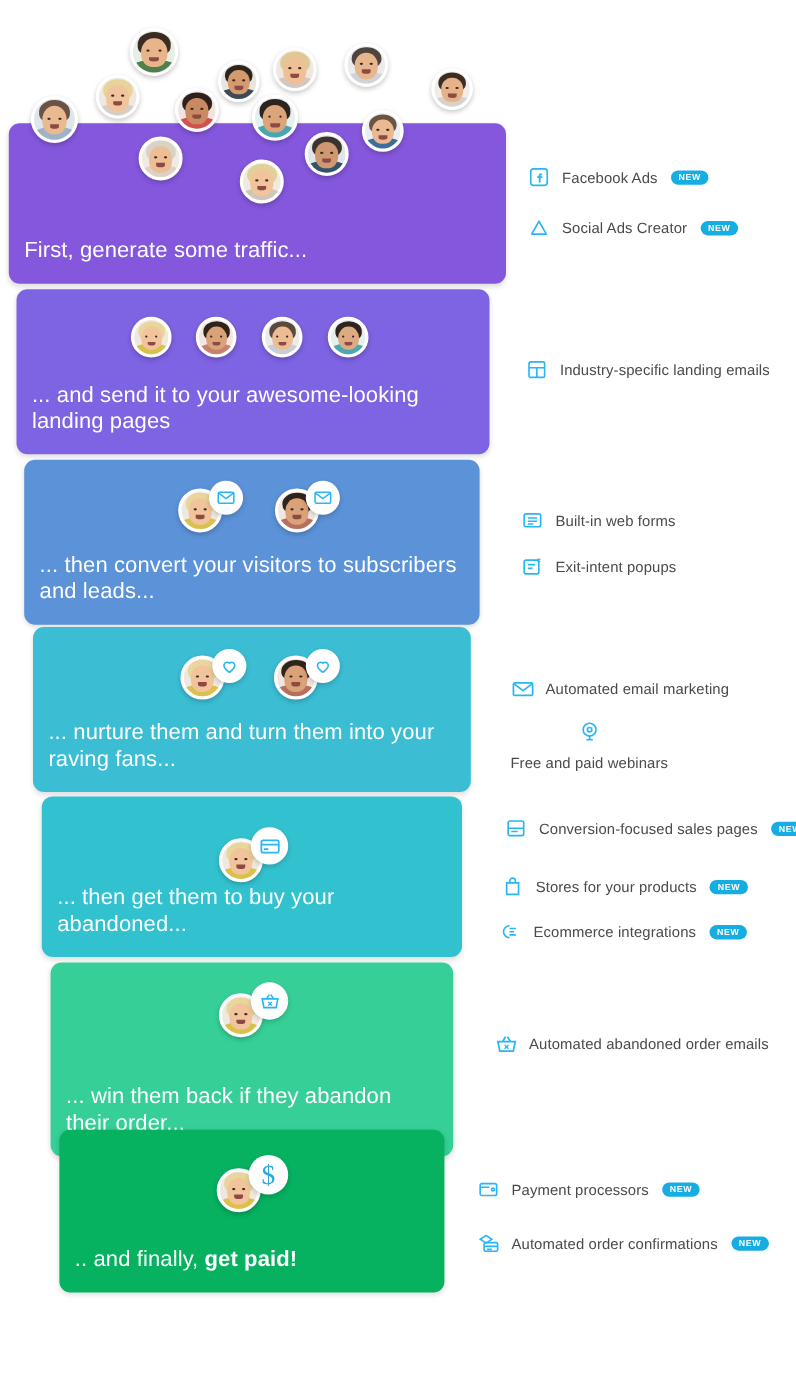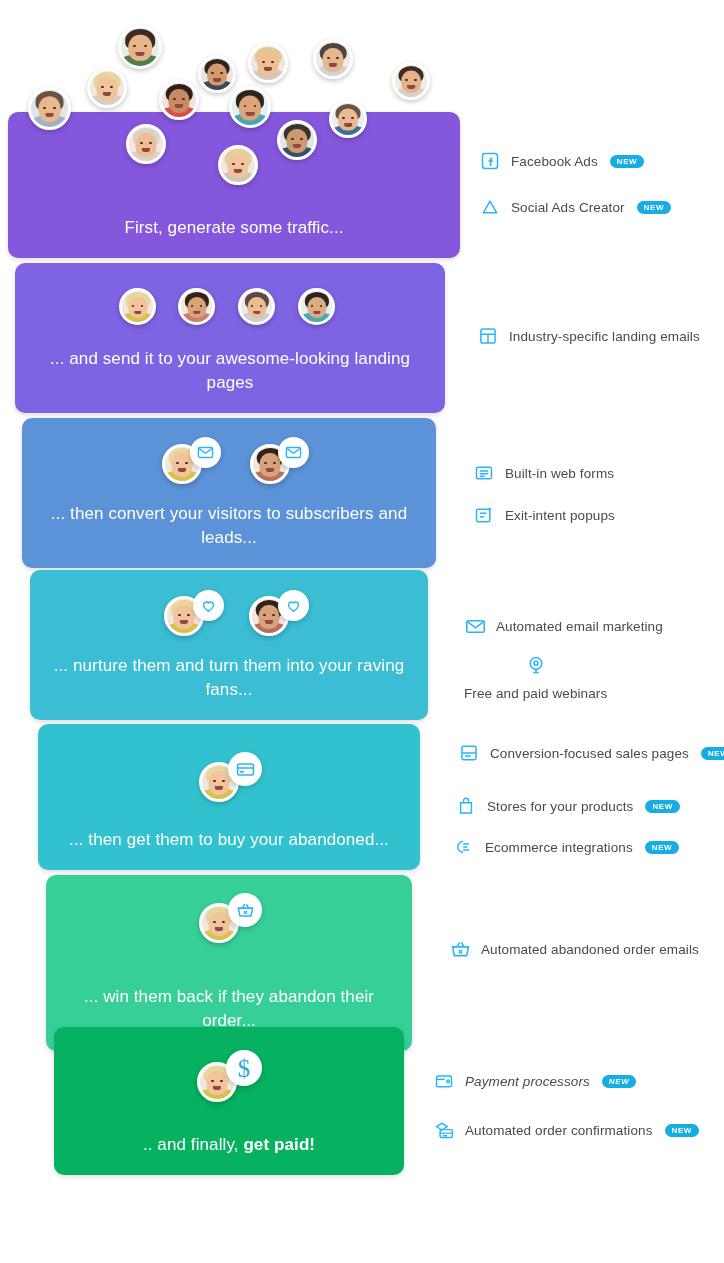--- a/index.html
+++ b/index.html
@@ -11,22 +11,22 @@
   }
   #stage { position: relative; width: 724px; height: 1263px; }
 
   
   #funnel { position: absolute; left: 0; top: 0; width: 470px; height: 1263px; }
 
   .step { position: absolute; border-radius: 10px; box-shadow: 0 2px 5px rgba(0,0,0,.13); }
 
   .step-caption {
     position: absolute; left: 0; right: 0; bottom: 18px;
-    text-align: center; color: #ffffff;
-    font-size: 17px; line-height: 24px; letter-spacing: .1px;
+    color: #ffffff;
+    font-size: 20px; line-height: 24px; letter-spacing: .1px;
     padding: 0 14px;
   }
   .step-caption b { font-weight: bold; }
 
   
   .avatar {
     position: absolute; border-radius: 50%;
     background: #f3efe9;
     border: 3px solid #ffffff;
     box-shadow: 0 2px 5px rgba(0,0,0,.22);
@@ -542,21 +542,21 @@
       <span class="ficon">
         <svg width="21" height="21" viewBox="0 0 24 24" fill="none" stroke="#29b6f6" stroke-width="1.8">
           <path d="M3 9h18l-2 10H5L3 9z"></path>
             <path d="M8 9l3-5M16 9l-3-5"></path>
           <path d="M10 12.5l4 4M14 12.5l-4 4" stroke-width="1.5"></path>
         </svg>
       </span>
       <span class="flabel">Automated abandoned order emails</span>
     </div>
 
-    <div class="feature" style="left:433px; top:1070px;font-style:italic;">
+    <div class="feature" style="left:433px; top:1070px;">
       <span class="ficon">
         <svg width="20" height="20" viewBox="0 0 24 24" fill="none" stroke="#29b6f6" stroke-width="1.8">
           <rect x="3" y="6" width="18" height="13" rx="2"></rect>
           <path d="M3 10h10"></path>
             <circle cx="17" cy="12.5" r="1.6"></circle>
         </svg>
       </span>
       <span class="flabel">Payment processors</span>
       <span class="badge-new">NEW</span>
     </div>

